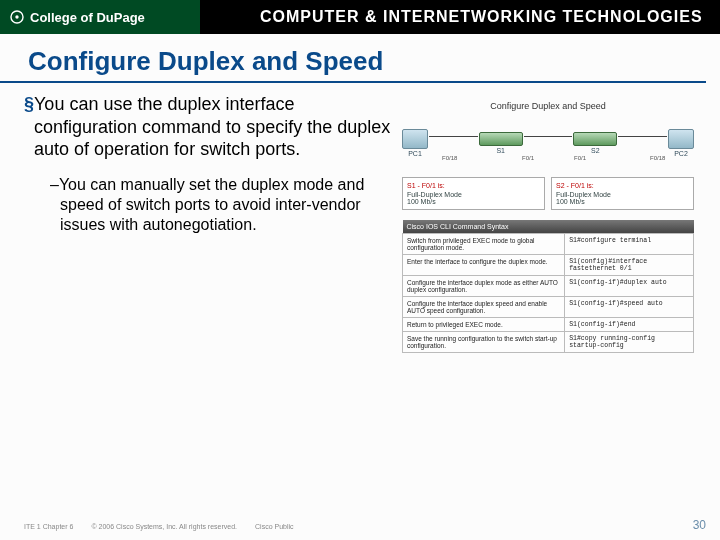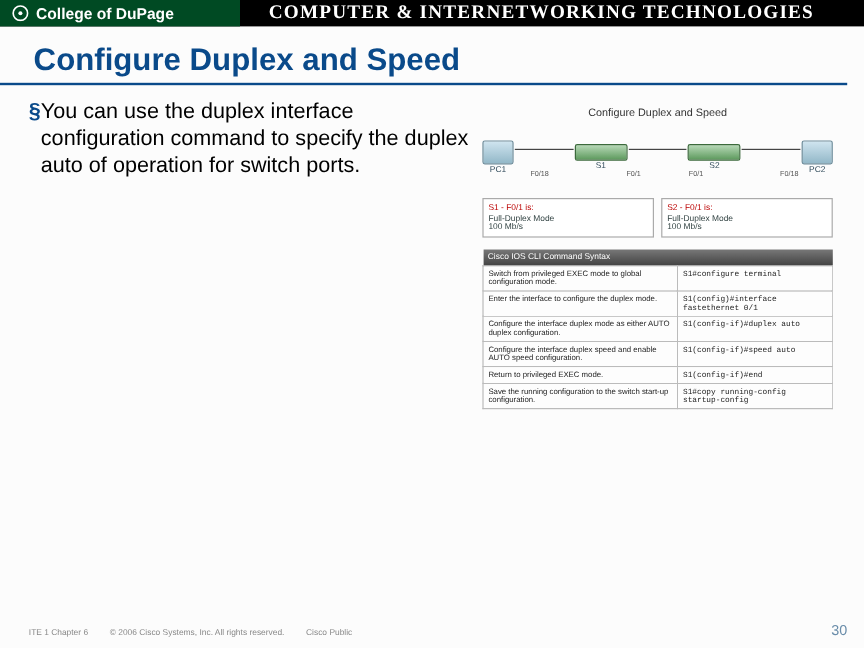--- a/index.html
+++ b/index.html
@@ -5,43 +5,44 @@
   * { box-sizing: border-box; margin: 0; padding: 0; }
   body {
     width: 720px; height: 540px;
     font-family: Arial, Helvetica, sans-serif;
     background: #fcfcfc;
     position: relative;
     overflow: hidden;
   }
   .header {
     display: flex;
-    height: 22px;
+    height: 34px;
     background: #000;
     color: #fff;
+    gap: 36px;
   }
   .header-left {
     background: #004a23;
     width: 200px;
     display: flex;
     align-items: center;
     padding-left: 10px;
     font-size: 13px;
     font-weight: bold;
   }
   .header-left svg { margin-right: 6px; }
   .header-right {
     flex: 1;
     display: flex;
     align-items: center;
     font-size: 16px;
     letter-spacing: 1px;
     font-weight: bold;
     padding-left: 24px;
-    font-family: Liberation Serif, serif;
+    font-family: Liberation Sans, sans-serif;
   }
   .title {
     font-size: 26px;
     font-weight: bold;
     color: #0a4a8a;
     padding: 12px 0 4px 28px;
     border-bottom: 2px solid #0a4a8a;
     margin-right: 14px;
     font-family: Arial, sans-serif;
   }
@@ -171,20 +172,21 @@
 </div>
 
 <div class="title">Configure Duplex and Speed</div>
 
 <div class="body">
   <div class="textcol">
     <div class="bullet-main">
       <span class="bul">§</span>
       <span>You can use the duplex interface configuration command to specify the duplex auto of operation for switch ports.</span>
     </div>
+    <div class="sub"><span class="dash">–</span><span>You can manually set the duplex mode and speed of switch ports to avoid inter-vendor issues with autonegotiation.</span></div>
   </div>
 
   <div class="diagram-col">
     <div class="dia-title">Configure Duplex and Speed</div>
 
     <div class="topo">
       <div class="node"><div class="monitor"></div><span>PC1</span></div>
       <div class="wire"></div>
       <div class="node"><div class="switch"></div><span>S1</span></div>
       <div class="wire"></div>

